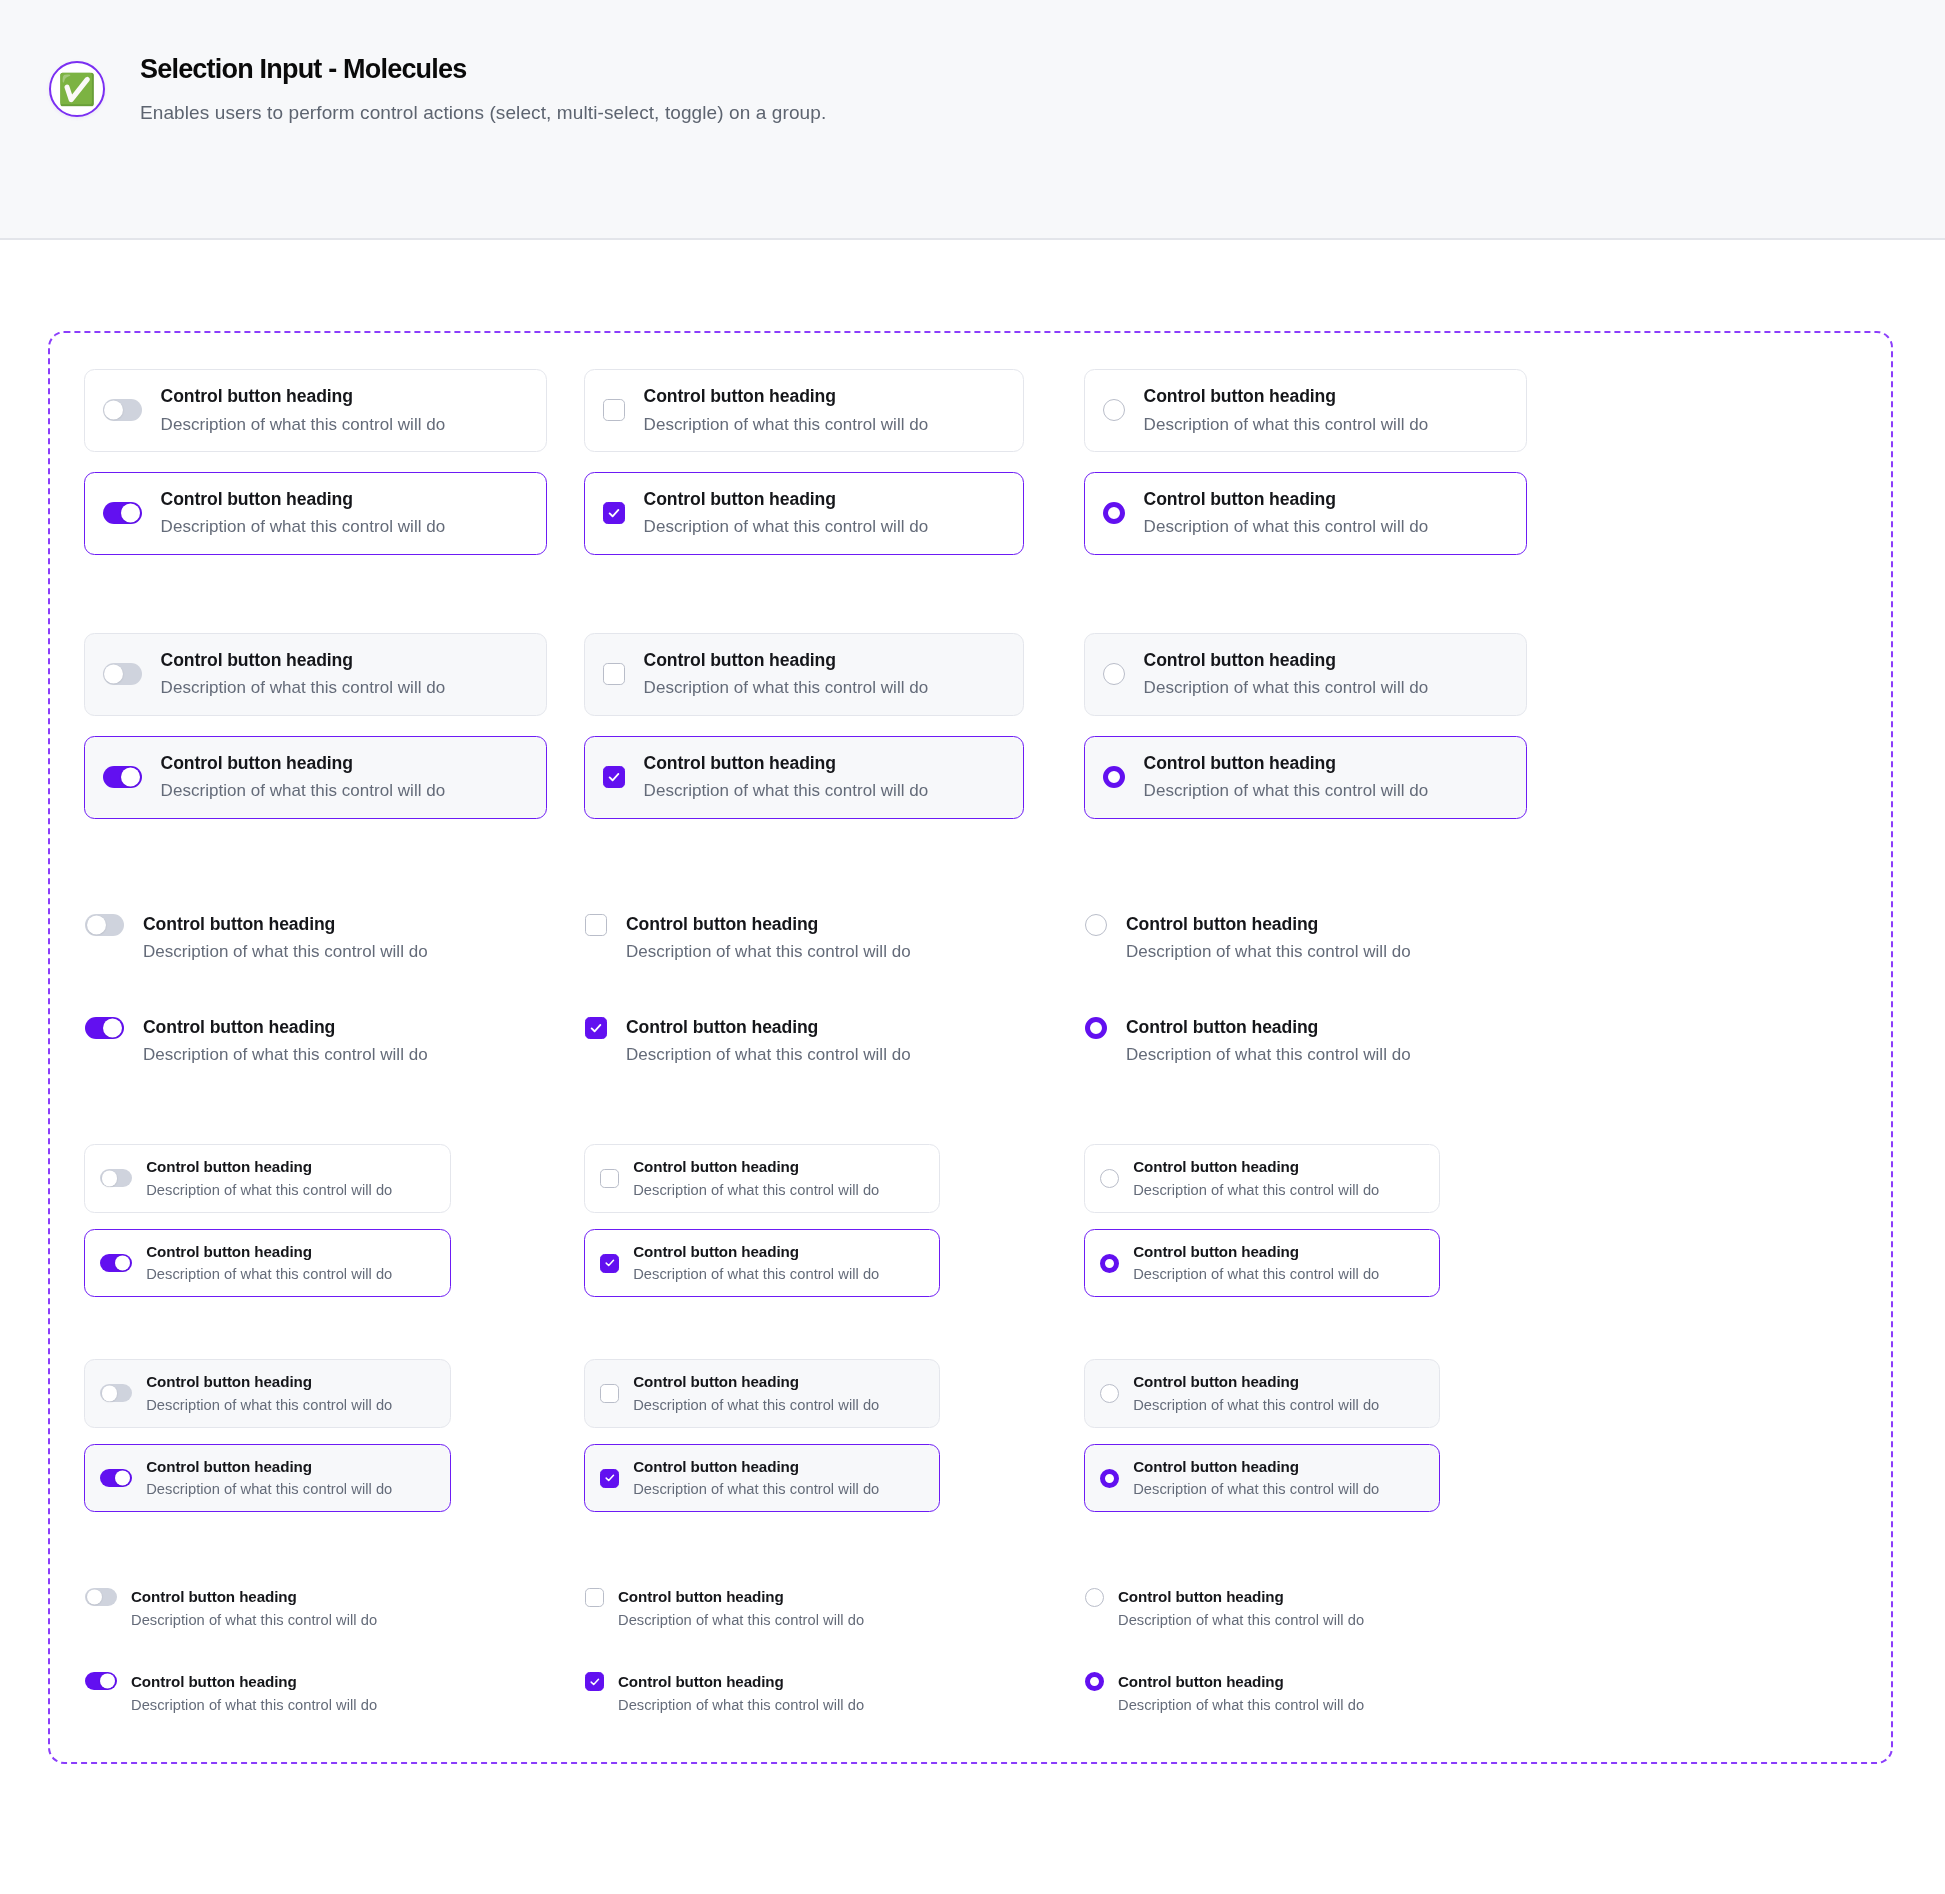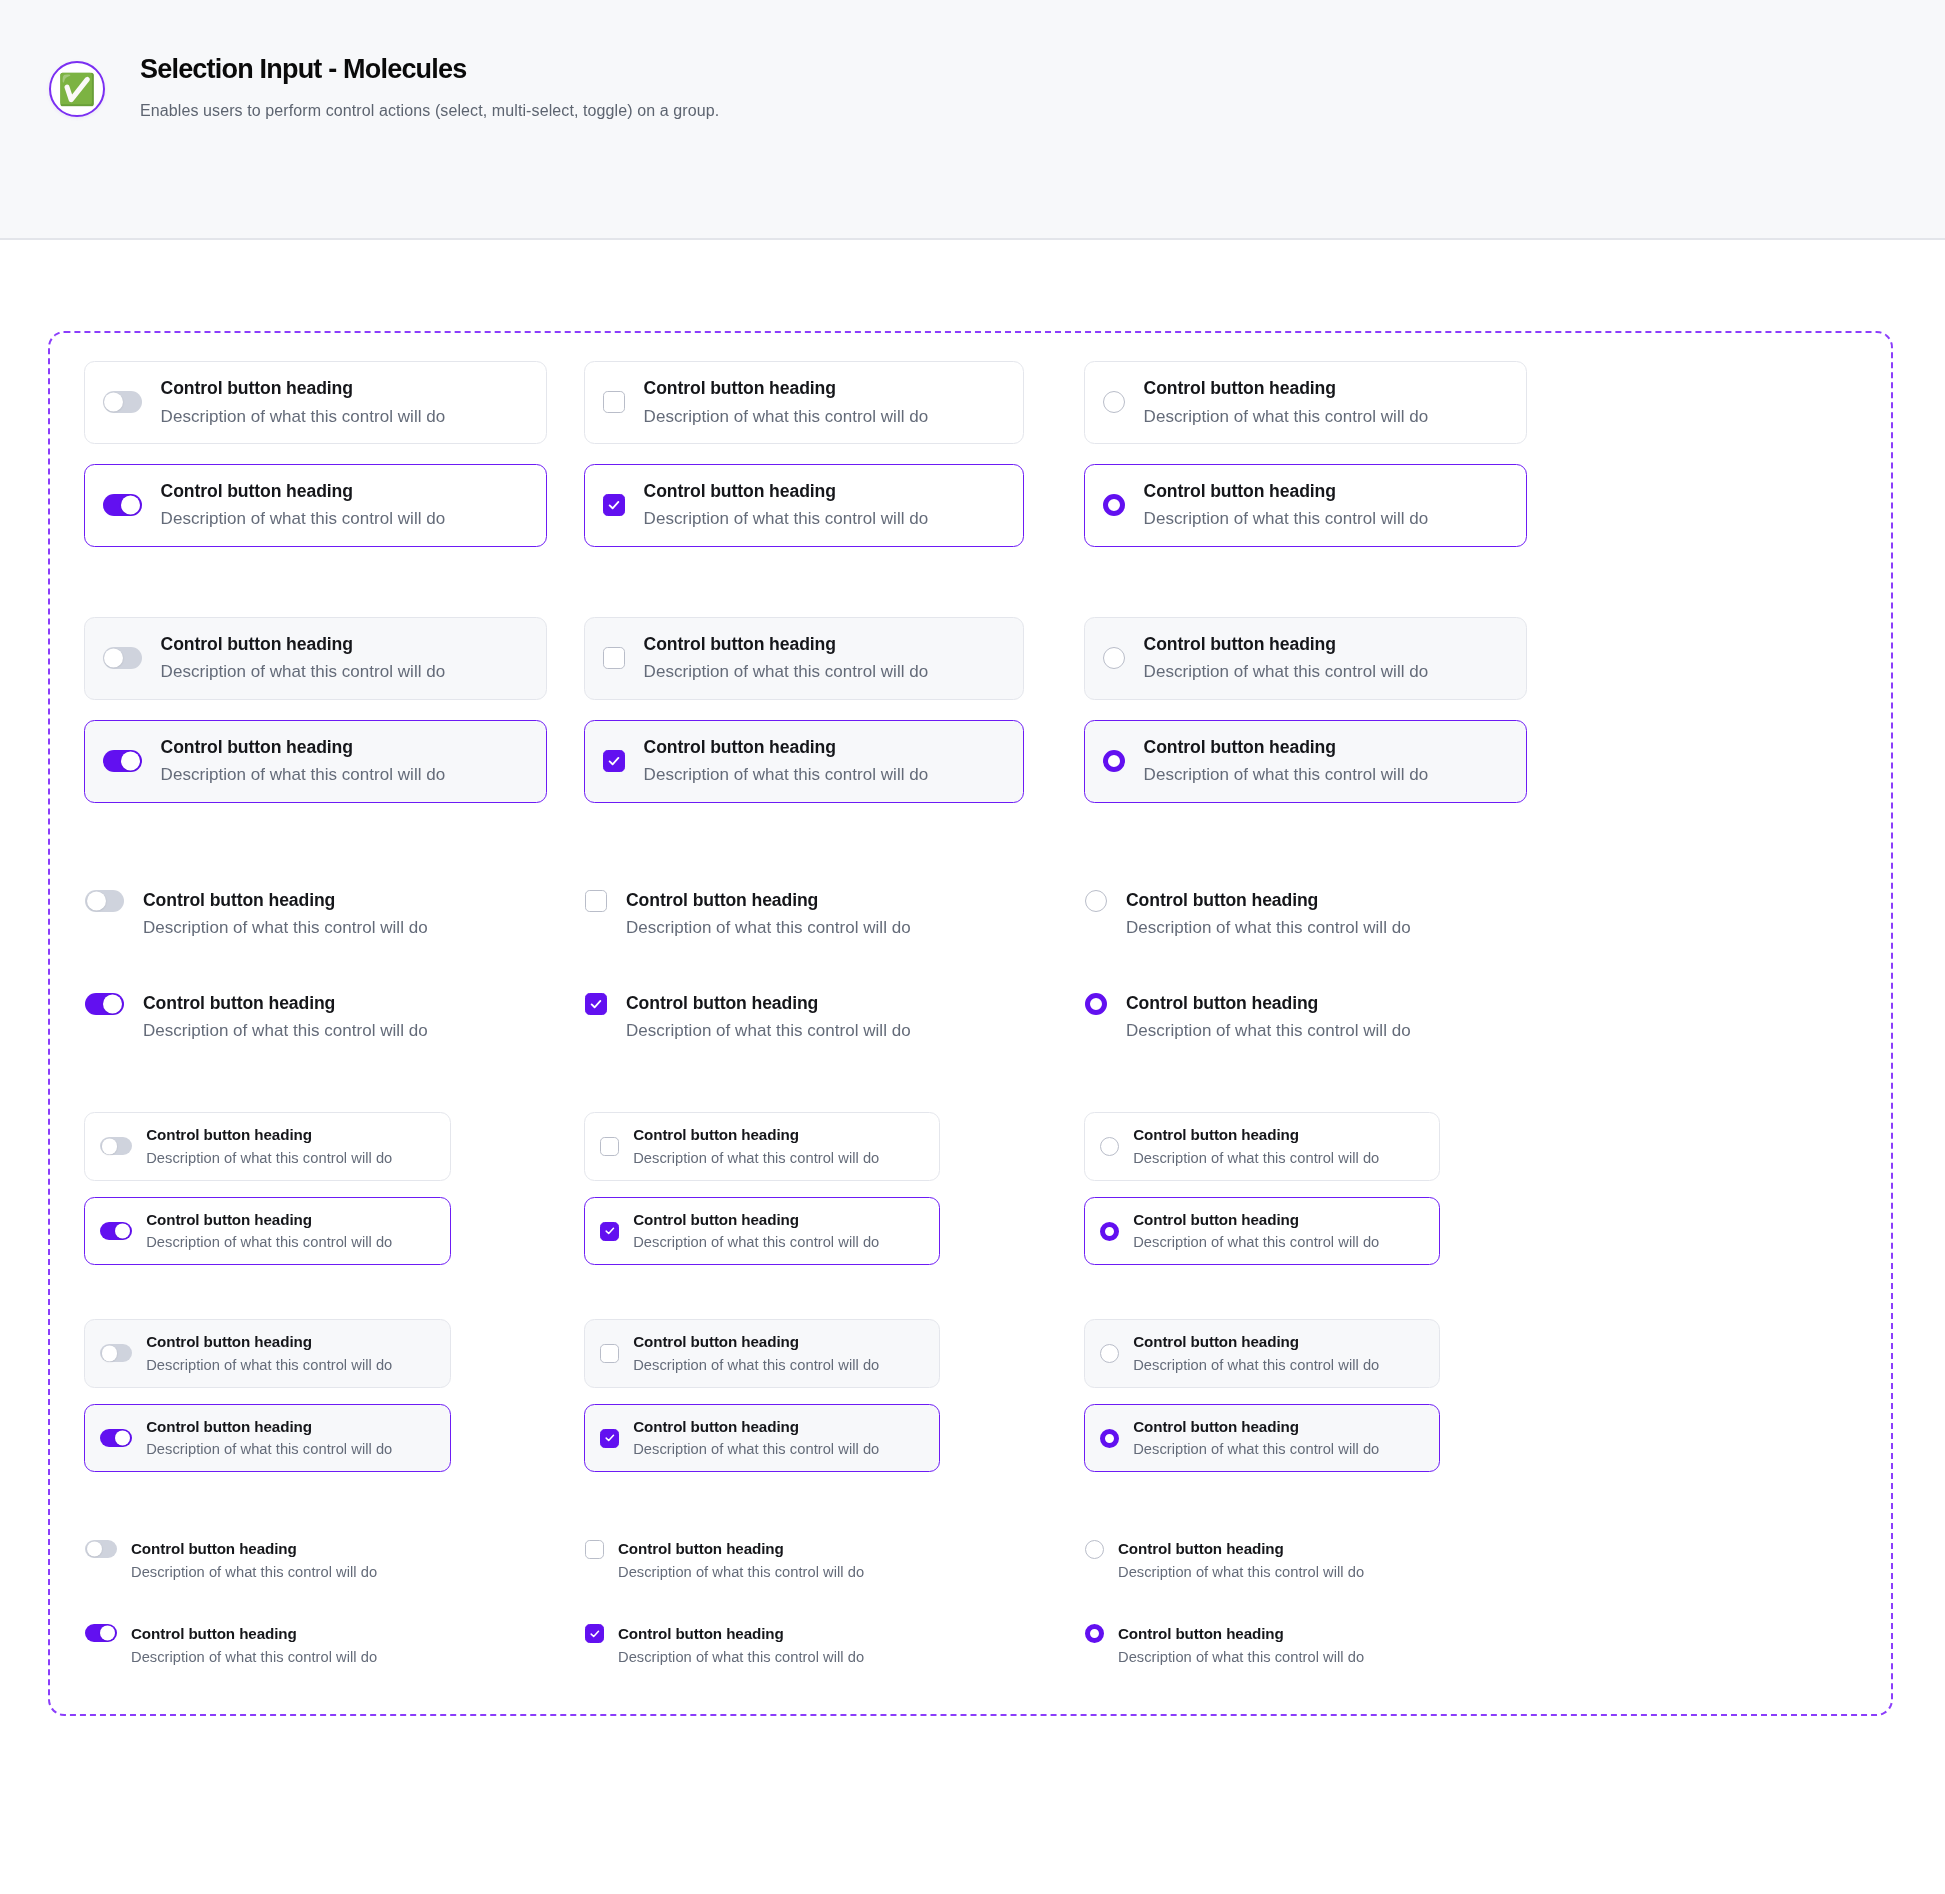--- a/index.html
+++ b/index.html
@@ -33,41 +33,41 @@
   .header-text { margin-left: 35px; padding-top: 8.2px; }
   .page-title {
     font-size: 27px;
     font-weight: 700;
     letter-spacing: -0.8px;
     color: #0a0a0a;
     line-height: 1.12;
   }
   .page-subtitle {
     margin-top: 17.6px;
-    font-size: 16px;
+    font-size: 19px;
     color: #5d6470;
     letter-spacing: 0.1px;
   }
 
   
   .canvas-wrap { padding: 91px 0 0 48px; }
   .dashed-canvas {
     width: 1845px;
     border: 2.9px dashed #8b3dfb;
     border-radius: 16.4px;
     padding: 28px 34px 35px 34px;
   }
 
   
   .group {
     display: grid;
     grid-template-columns: 486px 486px 486px;
     column-gap: 14px;
   }
-  .col { display: flex; flex-direction: column; }
+  .col { display: flex; flex-direction: column; margin-top: 8px; }
 
   .group-gap-lg { height: 70px; }
   .group-gap-sm { height: 54px; }
   .row-gap-lg { height: 20px; }
   .row-gap-sm { height: 16.4px; }
 
   
   .ctl {
     display: flex;
     align-items: center;

